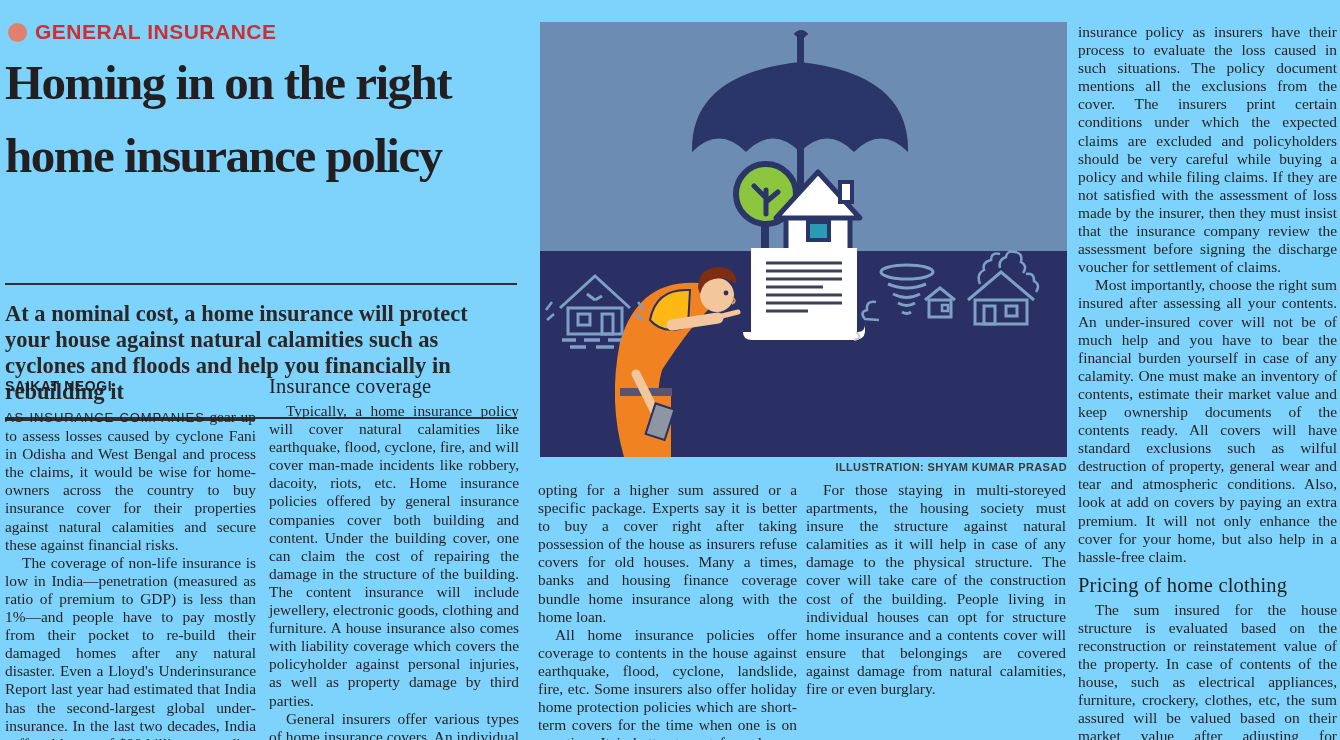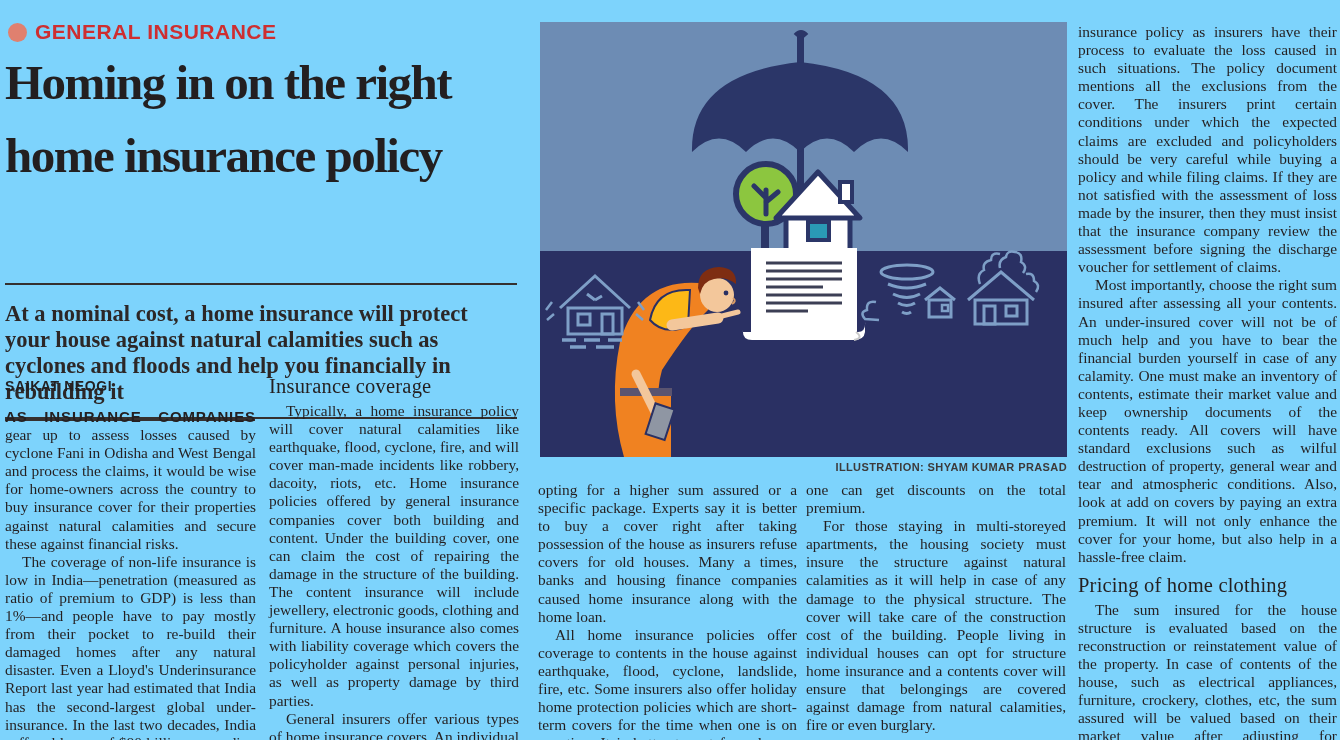--- a/index.html
+++ b/index.html
@@ -37,22 +37,22 @@
     font-size:14px; letter-spacing:0.6px; color:#231f20;
   }
   
   .col {
     position:absolute; font-size:15.4px; line-height:18.1px;
     text-align:justify; color:#241f20;
   }
   .col p { margin:0; }
   .col p.indent { text-indent:17px; }
   .lead-in {
-    font-family:"Liberation Sans", sans-serif; font-weight:bold;
-    font-size:15px; letter-spacing:0.9px;
+    font-family:"Liberation Sans", sans-serif; font-weight:normal;
+    font-size:13px; letter-spacing:0.9px;
   }
   .sec-heading {
     font-size:20.5px; line-height:24px; font-weight:normal;
     text-align:left; margin:7px 0 4px 0; letter-spacing:0.2px;
   }
   .sec-heading.first { margin-top:0; }
   .col1 { left:5px;    top:408px; width:251px; }
   .col2 { left:269px;  top:374px; width:250px; }
   .col3 { left:538px;  top:481px; width:259px; }
   .col4 { left:806px;  top:481px; width:260px; }
@@ -182,26 +182,25 @@
         <rect x="466" y="284" width="11" height="10"></rect>
         <path d="M440,262 q-4,-10 4,-14 q-2,-8 7,-10 q0,-8 9,-6" stroke-width="2.5"></path>
         <path d="M460,246 q-2,-8 6,-11 q1,-7 9,-5 q8,1 6,10 q7,4 2,11" stroke-width="2.5"></path>
         <path d="M486,252 q8,-2 8,7 q7,4 2,11" stroke-width="2.5"></path>
       </g>
     </svg>
   </div>
   <div class="illo-caption">ILLUSTRATION: SHYAM KUMAR PRASAD</div>
 
   <div class="col col3">
-    <p>opting for a higher sum assured or a specific package. Experts say it is better to buy a cover right after taking possession of the house as insurers refuse covers for old houses. Many a times, banks and housing finance companies caused home insurance along with the home loan.</p>
+    <p>opting for a higher sum assured or a specific package. Experts say it is better to buy a cover right after taking possession of the house as insurers refuse covers for old houses. Many a times, banks and housing finance coverage bundle home insurance along with the home loan.</p>
     <p class="indent">All home insurance policies offer coverage to contents in the house against earthquake, flood, cyclone, landslide, fire, etc. Some insurers also offer holiday home protection policies which are short-term covers for the time when one is on vacation. It is better to opt for a longer cover which will save the hassle of renewing it every year, and</p>
   </div>
 
   <div class="col col4">
-    <p>one can get discounts on the total premium.</p>
     <p class="indent">For those staying in multi-storeyed apartments, the housing society must insure the structure against natural calamities as it will help in case of any damage to the physical structure. The cover will take care of the construction cost of the building. People living in individual houses can opt for structure home insurance and a contents cover will ensure that belongings are covered against damage from natural calamities, fire or even burglary.</p>
 
   </div>
 
   <div class="col col5">
     <p>insurance policy as insurers have their process to evaluate the loss caused in such situations. The policy document mentions all the exclusions from the cover. The insurers print certain conditions under which the expected claims are excluded and policyholders should be very careful while buying a policy and while filing claims. If they are not satisfied with the assessment of loss made by the insurer, then they must insist that the insurance company review the assessment before signing the discharge voucher for settlement of claims.</p>
     <p class="indent">Most importantly, choose the right sum insured after assessing all your contents. An under-insured cover will not be of much help and you have to bear the financial burden yourself in case of any calamity. One must make an inventory of contents, estimate their market value and keep ownership documents of the contents ready. All covers will have standard exclusions such as wilful destruction of property, general wear and tear and atmospheric conditions. Also, look at add on covers by paying an extra premium. It will not only enhance the cover for your home, but also help in a hassle-free claim.</p>
     <h3 class="sec-heading">Pricing of home clothing</h3>
     <p class="indent">The sum insured for the house structure is evaluated based on the reconstruction or reinstatement value of the property. In case of contents of the house, such as electrical appliances, furniture, crockery, clothes, etc, the sum assured will be valued based on their market value after adjusting for depreciation.</p>
 

